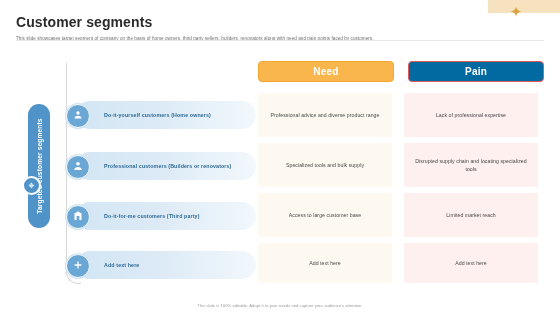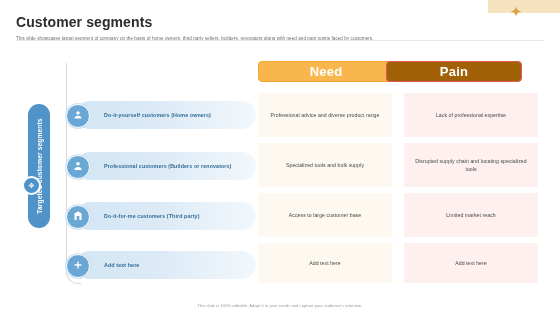--- a/index.html
+++ b/index.html
@@ -192,35 +192,35 @@
   .segment-icon svg { display: block; margin: 4px auto; }
 
   
   .col-head {
     position: absolute;
     top: 4px;
     height: 19px;
     border-radius: 4px;
     text-align: center;
     line-height: 19px;
-    font-size: 13px;
+    font-size: 10px;
     font-weight: bold;
     color: #ffffff;
     letter-spacing: 0.2px;
   }
   .col-head.need {
     left: 244px;
     width: 134px;
     background: #f8b64c;
     border: 1px solid #f0a630;
   }
   .col-head.pain {
-    left: 372px;
+    left: 394px;
     width: 134px;
-    background: #a16207;
+    background: #0369a1;
     border: 1px solid #e25858;
   }
 
   
   .cell {
     position: absolute;
     display: flex;
     align-items: center;
     justify-content: center;
     text-align: center;

